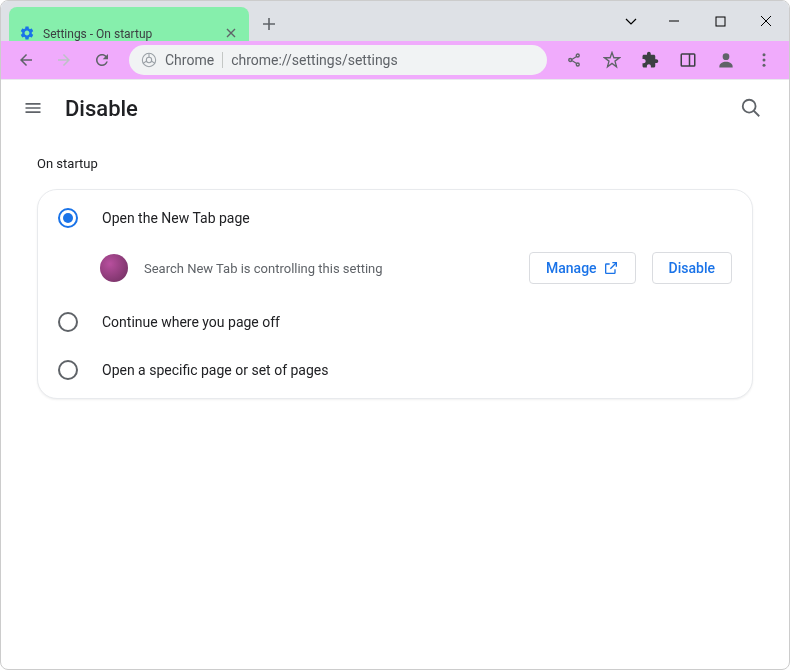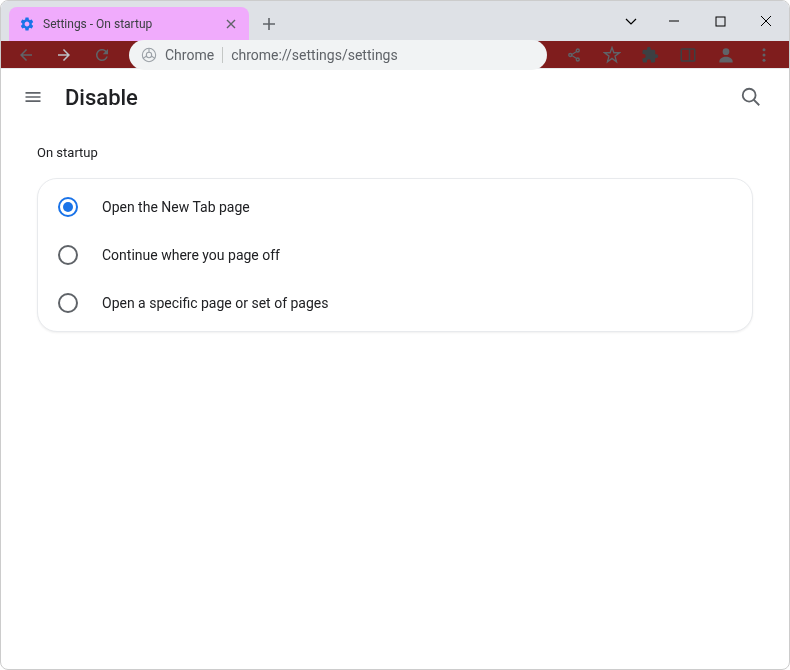--- a/index.html
+++ b/index.html
@@ -1,30 +1,30 @@
 <!DOCTYPE html>
 <html><head>
 <meta charset="utf-8">
 <style>
 * { margin: 0; padding: 0; box-sizing: border-box; font-family: 'Segoe UI', Roboto, Arial, sans-serif; }
 body { width: 790px; height: 670px; background: #fff; border: 1px solid #ccc; border-radius: 8px; overflow: hidden; position: relative; }
 
 
 .titlebar { height: 40px; background: #dee1e6; display: flex; align-items: flex-end; padding-left: 8px; }
-.tab { background: #f0abfc; border-radius: 8px 8px 0 0; height: 34px; width: 240px; display: flex; align-items: center; padding: 0 10px; gap: 8px; position: relative; }
+.tab { background: #86efac; border-radius: 8px 8px 0 0; height: 34px; width: 240px; display: flex; align-items: flex-end; padding: 0 10px; gap: 8px; position: relative; }
 .tab-favicon { width: 16px; height: 16px; display:flex; align-items:center; justify-content:center; }
 .tab-title { font-size: 12px; color: #3c4043; flex: 1; white-space: nowrap; overflow: hidden; }
 .tab-close { width: 16px; height: 16px; display:flex; align-items:center; justify-content:center; color:#5f6368; font-size: 14px; cursor:pointer; }
 .newtab-btn { width: 28px; height: 28px; display:flex; align-items:center; justify-content:center; color:#5f6368; margin-left: 6px; margin-bottom: 3px; cursor:pointer; }
 .window-controls { position:absolute; right:0; top:0; height:40px; display:flex; align-items:center; gap: 0; }
 .win-btn { width: 46px; height: 30px; display:flex; align-items:center; justify-content:center; color:#000; cursor:pointer; }
 .chevron-btn { width: 40px; height: 30px; display:flex; align-items:center; justify-content:center; color:#000; }
 
 
-.toolbar { height: 28px; background:#7f1d1d; border-bottom: 1px solid #e8eaed; display:flex; align-items:center; padding: 0 8px; gap: 4px; }
+.toolbar { height: 39px; background:#f0abfc; border-bottom: 1px solid #e8eaed; display:flex; align-items:center; padding: 0 8px; gap: 4px; }
 .nav-btn { width: 34px; height: 34px; border-radius: 50%; display:flex; align-items:center; justify-content:center; color:#5f6368; cursor:pointer; }
 .nav-btn.disabled { color:#bdc1c6; }
 .omnibox { flex:1; height: 30px; background:#f1f3f4; border-radius: 15px; display:flex; align-items:center; padding: 0 12px; gap: 8px; margin: 0 6px; color:#5f6368; font-size: 14px; }
 .omni-prefix { color:#5f6368; font-size: 14px; }
 .omni-divider { width:1px; height:16px; background:#c4c7c5; }
 .omni-url { color:#5f6368; font-size: 14px; }
 .toolbar-icon { width: 34px; height: 34px; display:flex; align-items:center; justify-content:center; color:#5f6368; cursor:pointer; }
 
 
 .settings-header { height: 56px; display:flex; align-items:center; padding: 0 20px; gap: 20px; }
@@ -179,20 +179,37 @@
 
 <div class="content">
   <div class="section-title">On startup</div>
   <div class="card">
 
     <div class="radio-row">
       <span class="radio selected"></span>
       <span class="radio-label">Open the New Tab page</span>
     </div>
 
+    <div class="extension-row">
+      <div class="ext-icon"></div>
+      <div class="ext-text">Search New Tab is controlling this setting</div>
+      <button class="ext-btn">
+        <span>Manage</span>
+        <span>
+          <svg width="16" height="16" viewBox="0 0 24 24" fill="none" stroke="#1a73e8" stroke-width="2">
+              <path d="M14 4 H20 V10"></path>
+              <path d="M20 4 L11 13"></path>
+              <path d="M18 14 V19 c0 .6-.4 1-1 1 H5 c-.6 0-1-.4-1-1 V7 c0-.6.4-1 1-1 H10"></path>
+            </svg>
+        </span>
+      </button>
+      <button class="ext-btn">
+        <span>Disable</span>
+      </button>
+    </div>
 
     <div class="radio-row">
       <span class="radio"></span>
       <span class="radio-label">Continue where you page off</span>
     </div>
 
     <div class="radio-row">
       <span class="radio"></span>
       <span class="radio-label">Open a specific page or set of pages</span>
     </div>

